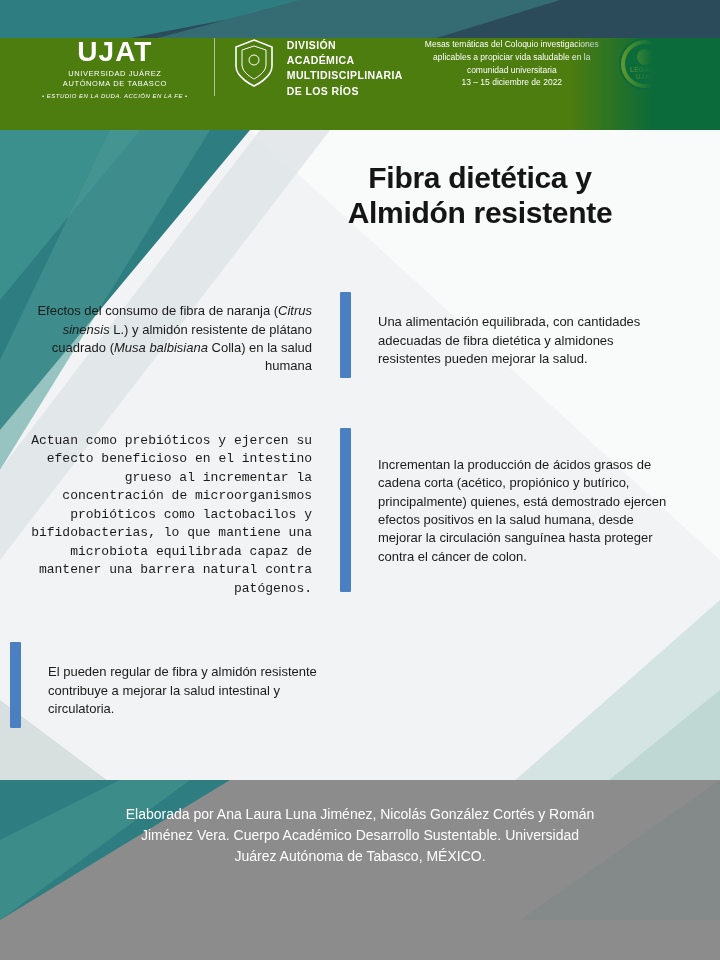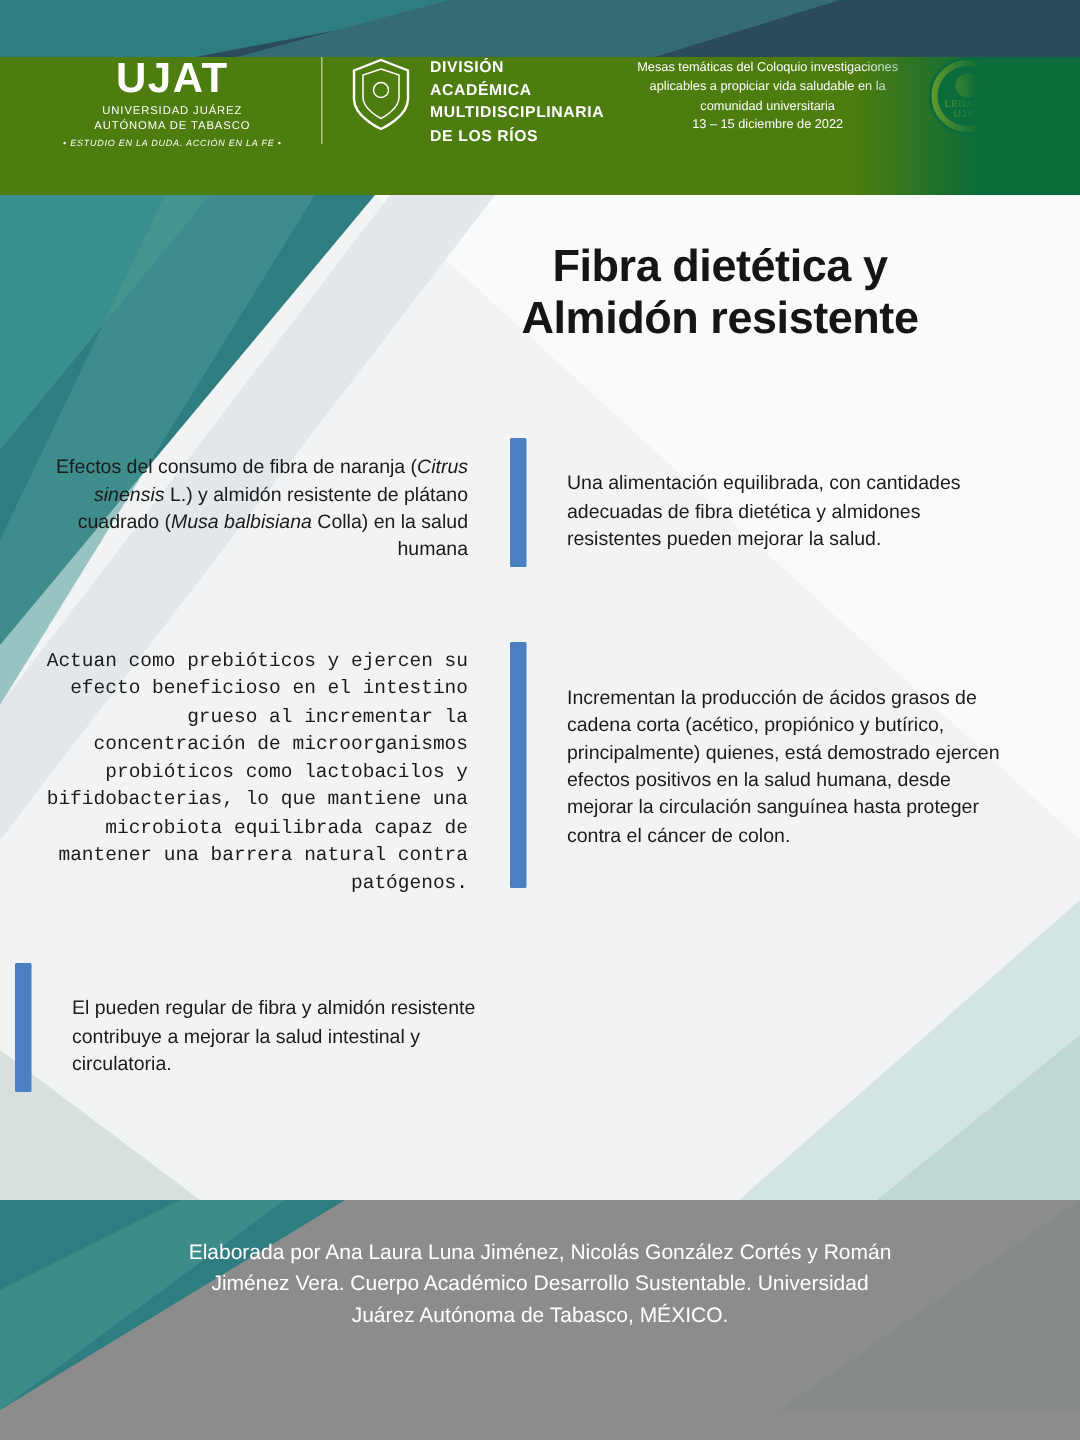--- a/index.html
+++ b/index.html
@@ -196,21 +196,21 @@
   .row-1 .cell-right { padding-top: 12px; }
   .row-2 .cell-left { padding-top: 10px; font-family: Liberation Mono, monospace; }
   .row-2 .cell-right { padding-top: 2px; }
   .row-3 .cell-left { padding-top: 8px; }
   .row-3 .cell-right { padding-top: 12px; }
 
   
   .footer {
     position: absolute;
     left: 0; bottom: 0;
-    width: 720px; height: 160px;
+    width: 720px; height: 180px;
     background: #8c8c8c;
     overflow: hidden;
   }
   .footer-text {
     position: absolute;
     left: 0; right: 0; top: 24px;
     text-align: center;
     color: #fff;
     font-size: 14px;
     line-height: 1.5;

